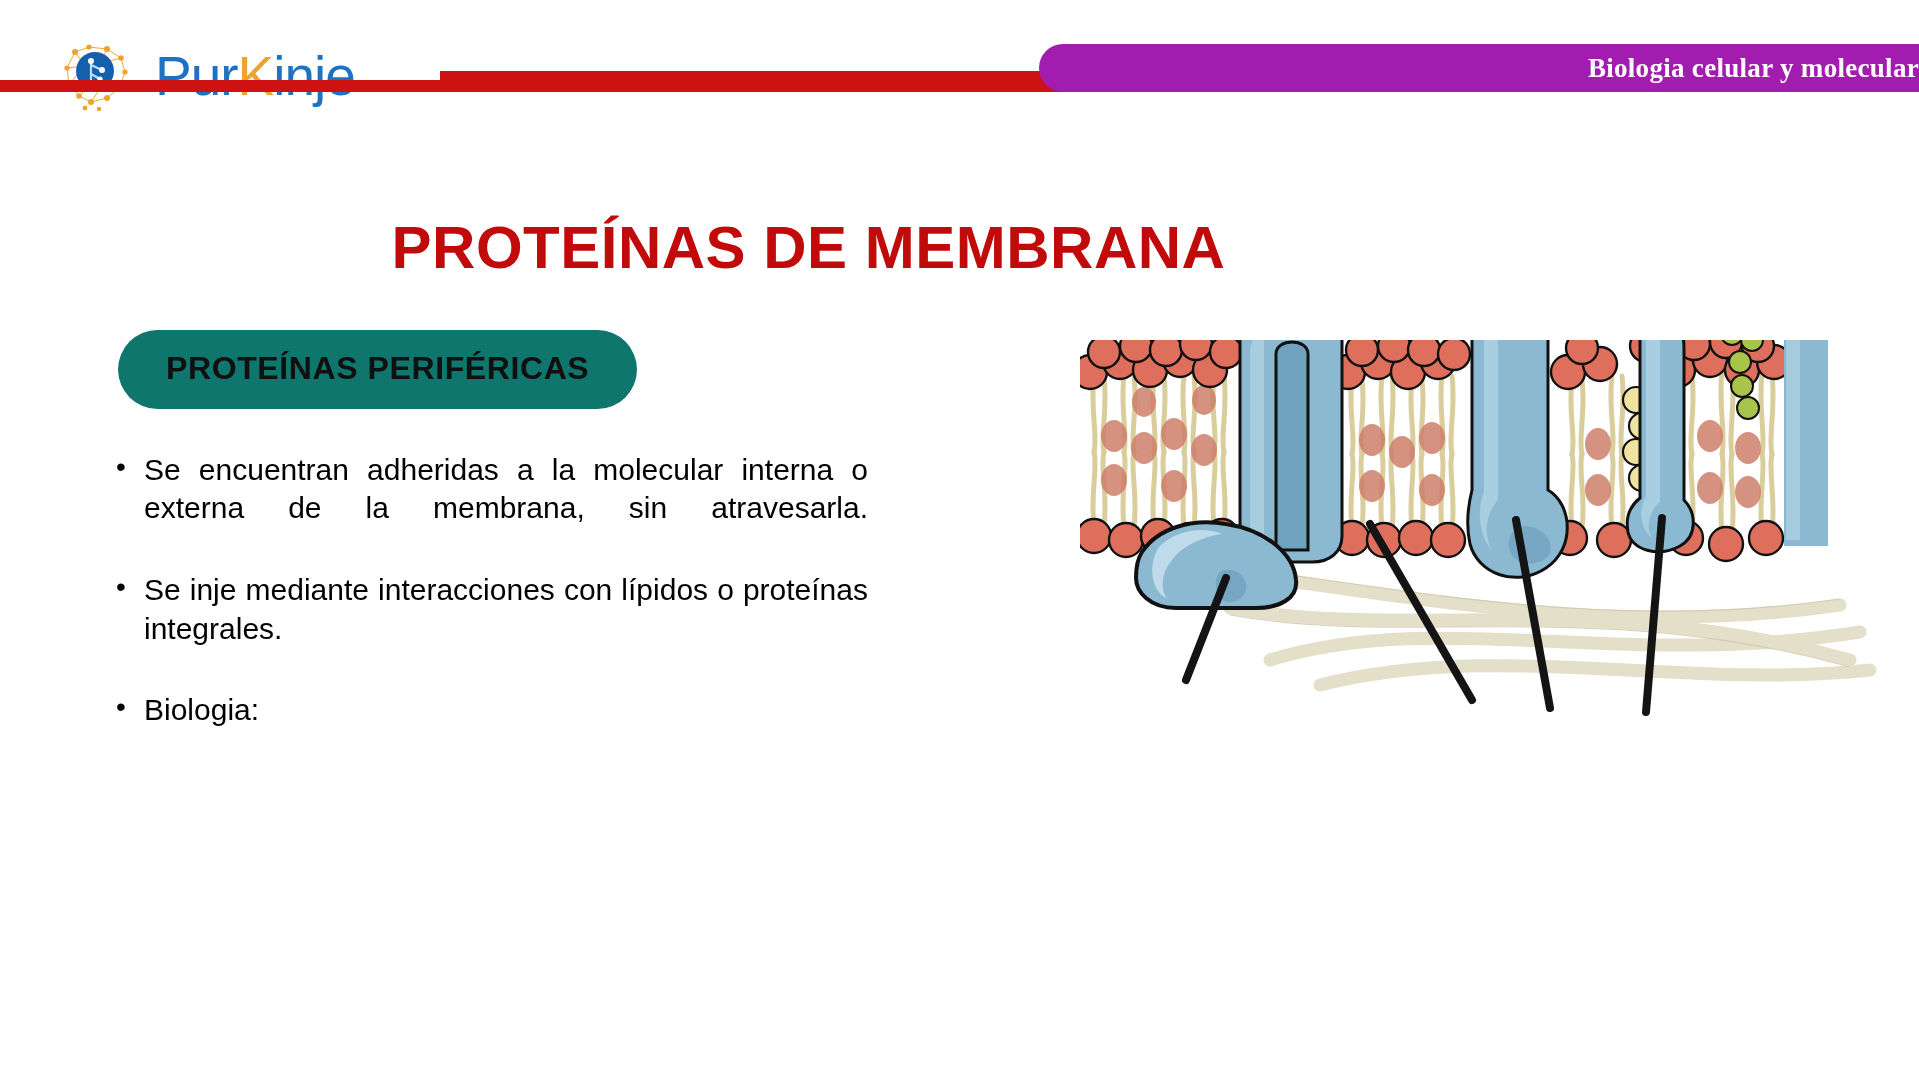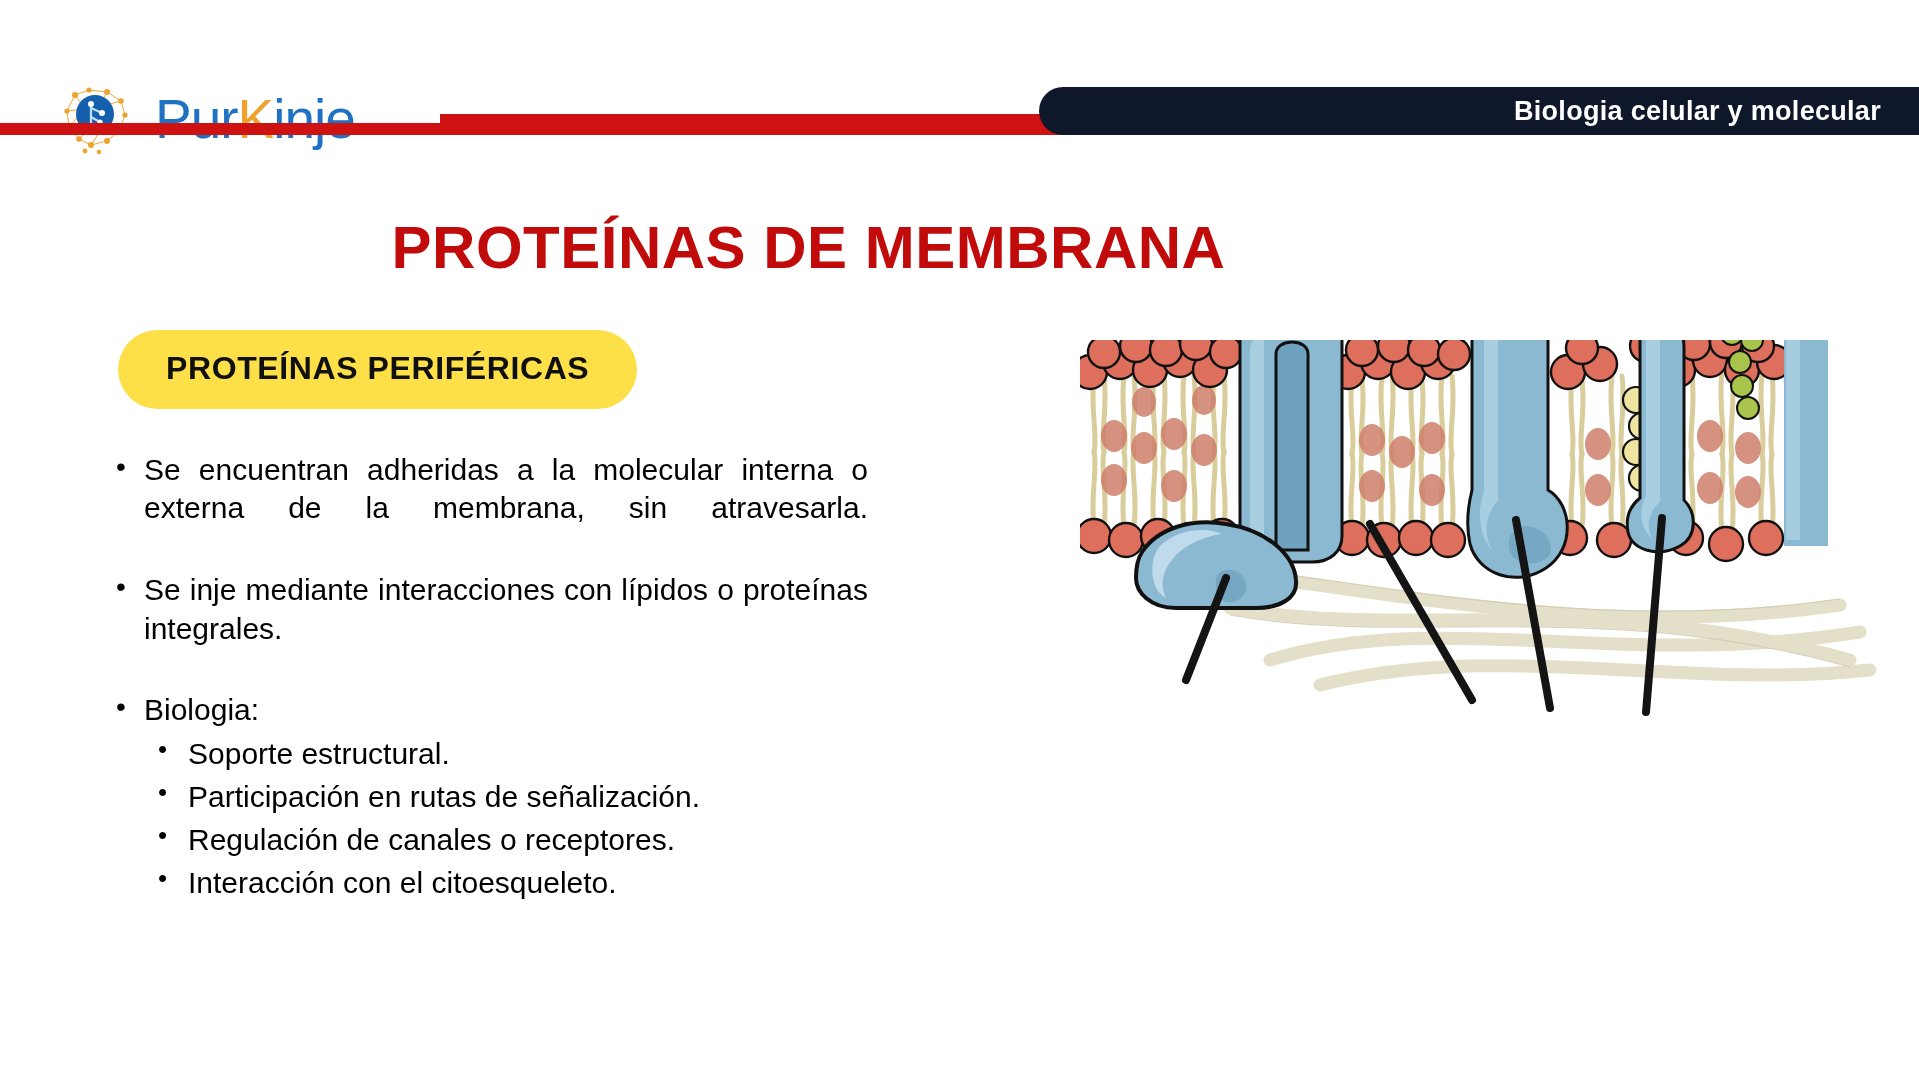--- a/index.html
+++ b/index.html
@@ -13,21 +13,21 @@
     position: relative;
     overflow: hidden;
     font-family: "Liberation Sans", sans-serif;
     color: #000000;
   }
 
   
   #header-area {
     position: absolute;
     left: 0; top: 0;
-    width: 1919px; height: 130px; margin-top: 43px;
+    width: 1919px; height: 130px;
   }
   #brand-logo {
     position: absolute;
     left: 55px; top: 40px;
     display: flex;
     align-items: center;
     gap: 14px;
   }
   #brand-mark { width: 86px; height: 72px; display:block; }
   #brand-wordmark {
@@ -44,28 +44,28 @@
     position: absolute;
     left: 440px; top: 71px;
     width: 720px; height: 20px;
     background: #CE1111;
   }
   #header-banner {
     position: absolute;
     right: 0; top: 44px;
     height: 48px;
     min-width: 880px;
-    background: #0f172a;
+    background: #a21caf;
     border-top-left-radius: 26px;
     border-bottom-left-radius: 26px;
     display: flex;
     align-items: center;
     justify-content: flex-end;
-    padding-right: 38px;
     box-sizing: border-box;
+    font-family: Liberation Serif, serif;
   }
   #header-banner-title {
     color: #ffffff;
     font-size: 27px;
     font-weight: bold;
     letter-spacing: 0.3px;
     white-space: nowrap;
   }
   #header-banner-tail {
     position: absolute;
@@ -88,21 +88,21 @@
   }
 
   
   #content-left {
     position: absolute;
     left: 108px; top: 330px;
     width: 760px;
   }
   #section-badge {
     display: inline-block;
-    background: #fde047;
+    background: #0f766e;
     border-radius: 48px;
     padding: 20px 48px 22px 48px;
     margin-left: 10px;
   }
   #section-badge-label {
     font-size: 32px;
     font-weight: bold;
     letter-spacing: 0.6px;
     color: #101010;
     white-space: nowrap;
@@ -232,26 +232,20 @@
 
   <ul id="bullet-list">
     <li>
       <span class="bullet-text">Se encuentran adheridas a la molecular interna o externa de la membrana, sin atravesarla.</span>
     </li>
     <li>
       <span class="bullet-text">Se inje mediante interacciones con lípidos o proteínas integrales.</span>
     </li>
     <li>
       <span>Biologia:</span>
-      <ul class="sub-list">
-        <li><span>Soporte estructural.</span></li>
-        <li><span>Participación en rutas de señalización.</span></li>
-        <li><span>Regulación de canales o receptores.</span></li>
-        <li><span>Interacción con el citoesqueleto.</span></li>
-      </ul>
     </li>
   </ul>
 </div>
 
 <div id="membrane-figure">
   <svg id="membrane-svg" width="800" height="530" viewBox="0 0 800 530">
     <defs>
       <clipPath id="clipMembrane">
           <rect x="0" y="0" width="800" height="530"></rect>
         </clipPath>

